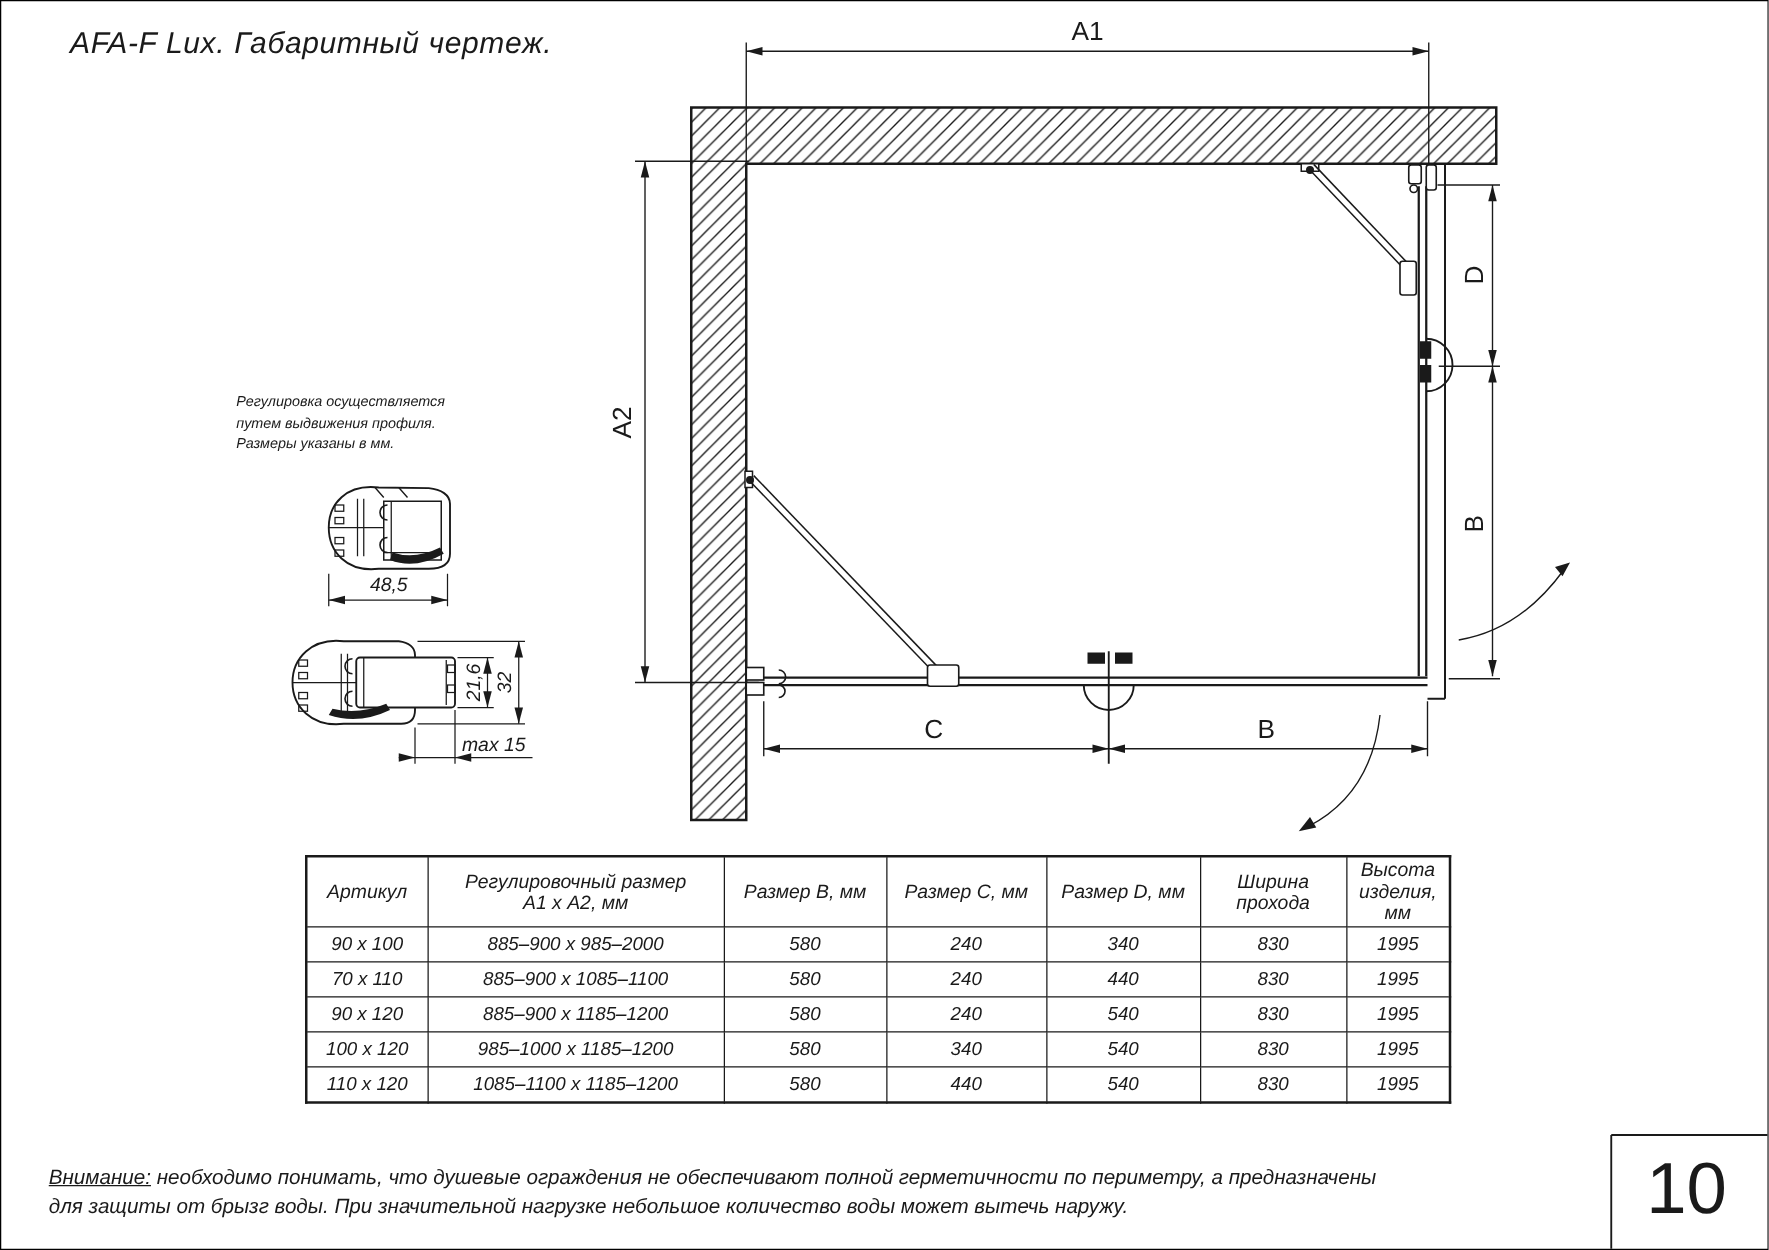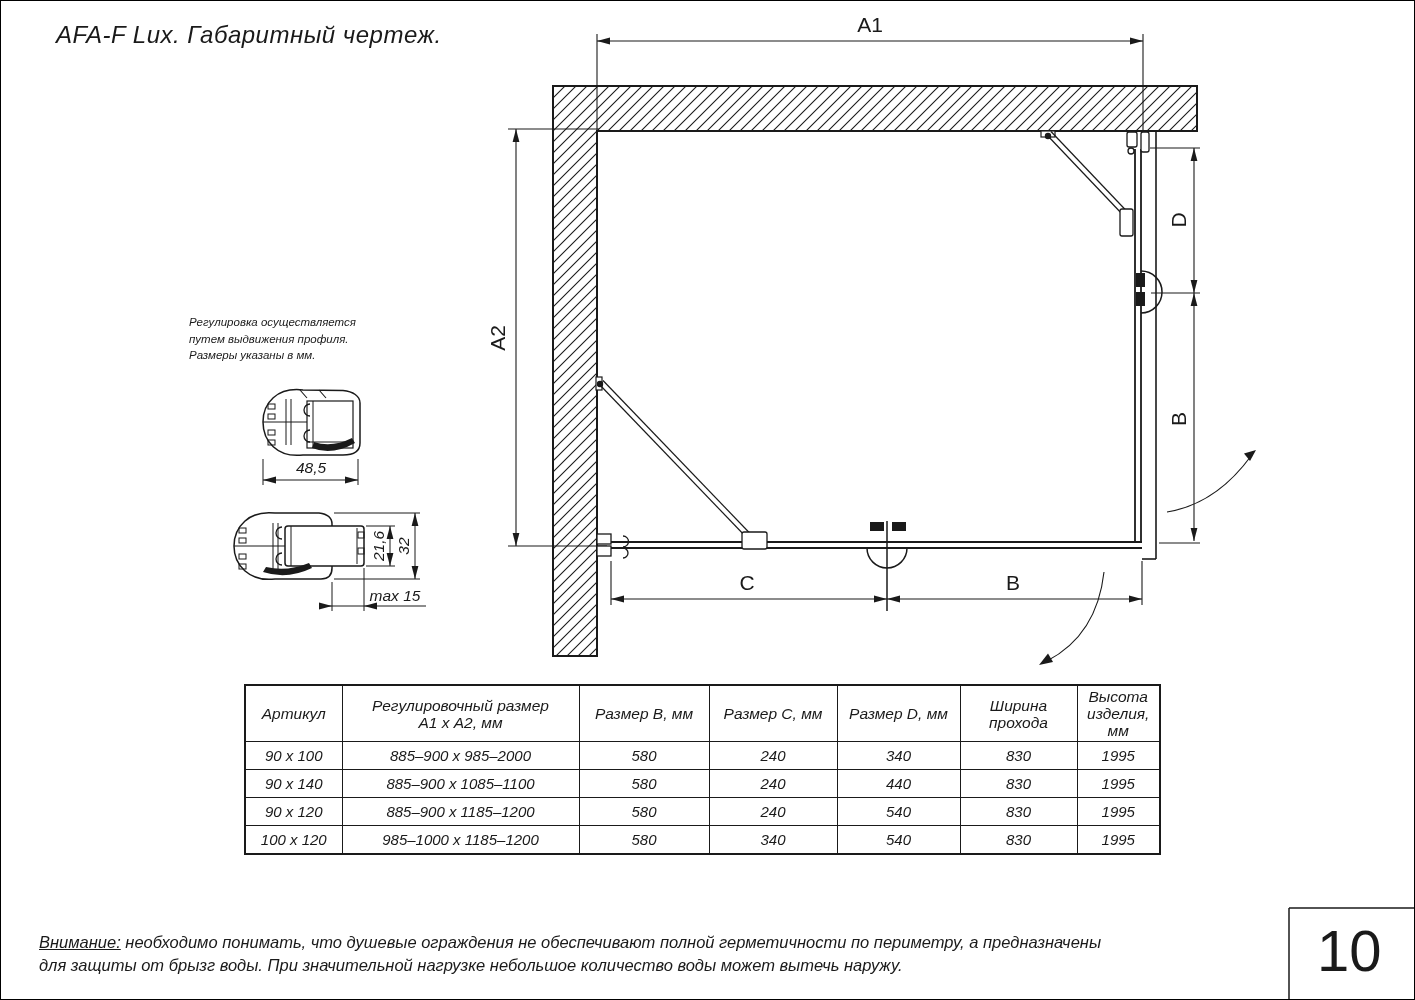--- a/index.html
+++ b/index.html
@@ -251,21 +251,21 @@
       <tr>
         <td>90 x 100</td>
           <td>885–900 x 985–2000</td>
           <td>580</td>
           <td>240</td>
           <td>340</td>
           <td>830</td>
           <td>1995</td>
       </tr>
       <tr>
-        <td>90 x 140</td>
+        <td>70 x 110</td>
           <td>885–900 x 1085–1100</td>
           <td>580</td>
           <td>240</td>
           <td>440</td>
           <td>830</td>
           <td>1995</td>
       </tr>
       <tr>
         <td>90 x 120</td>
           <td>885–900 x 1185–1200</td>
@@ -273,20 +273,29 @@
           <td>240</td>
           <td>540</td>
           <td>830</td>
           <td>1995</td>
       </tr>
       <tr>
         <td>100 x 120</td>
           <td>985–1000 x 1185–1200</td>
           <td>580</td>
           <td>340</td>
+          <td>540</td>
+          <td>830</td>
+          <td>1995</td>
+      </tr>
+      <tr>
+        <td>110 x 120</td>
+          <td>1085–1100 x 1185–1200</td>
+          <td>580</td>
+          <td>440</td>
           <td>540</td>
           <td>830</td>
           <td>1995</td>
       </tr>
     </tbody>
   </table>
 
   <div class="warning">
     <div><span class="u">Внимание:</span><span> необходимо понимать, что душевые ограждения не обеспечивают полной герметичности по периметру, а предназначены</span></div>
     <div>для защиты от брызг воды. При значительной нагрузке небольшое количество воды может вытечь наружу.</div>

